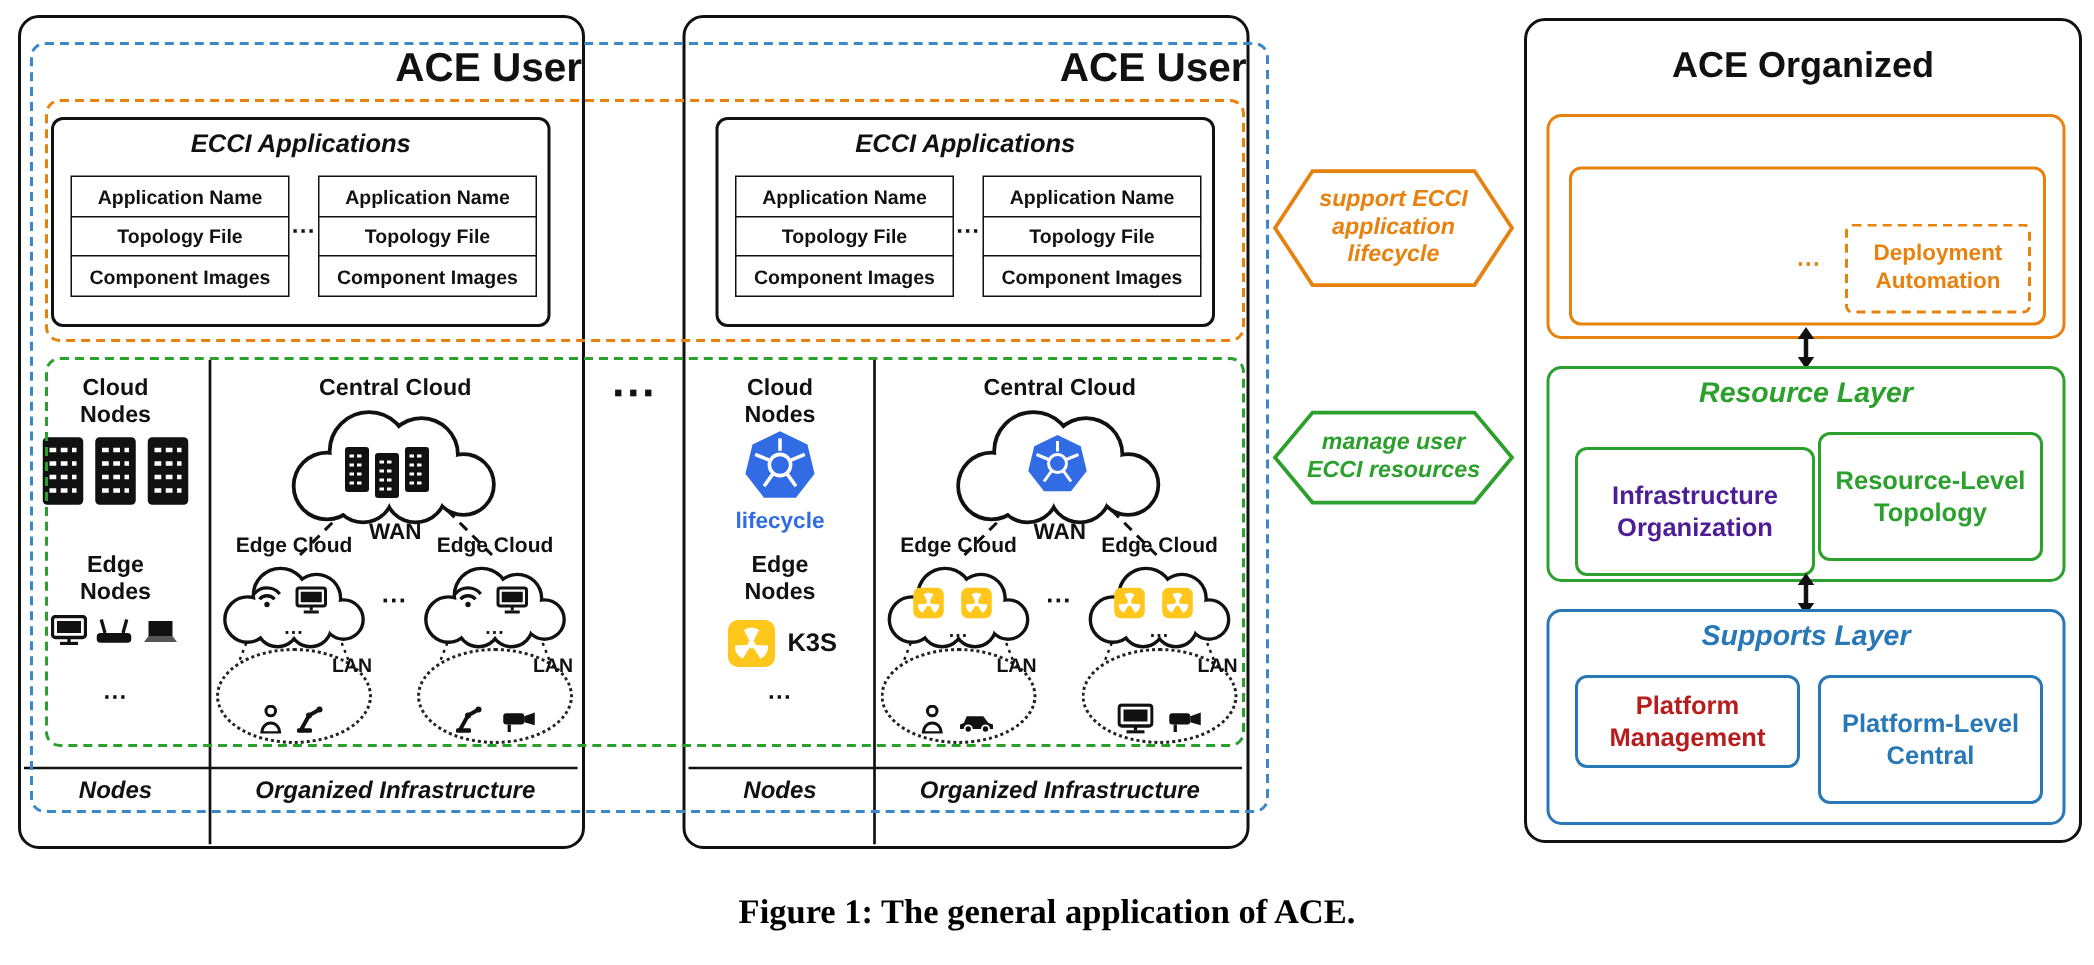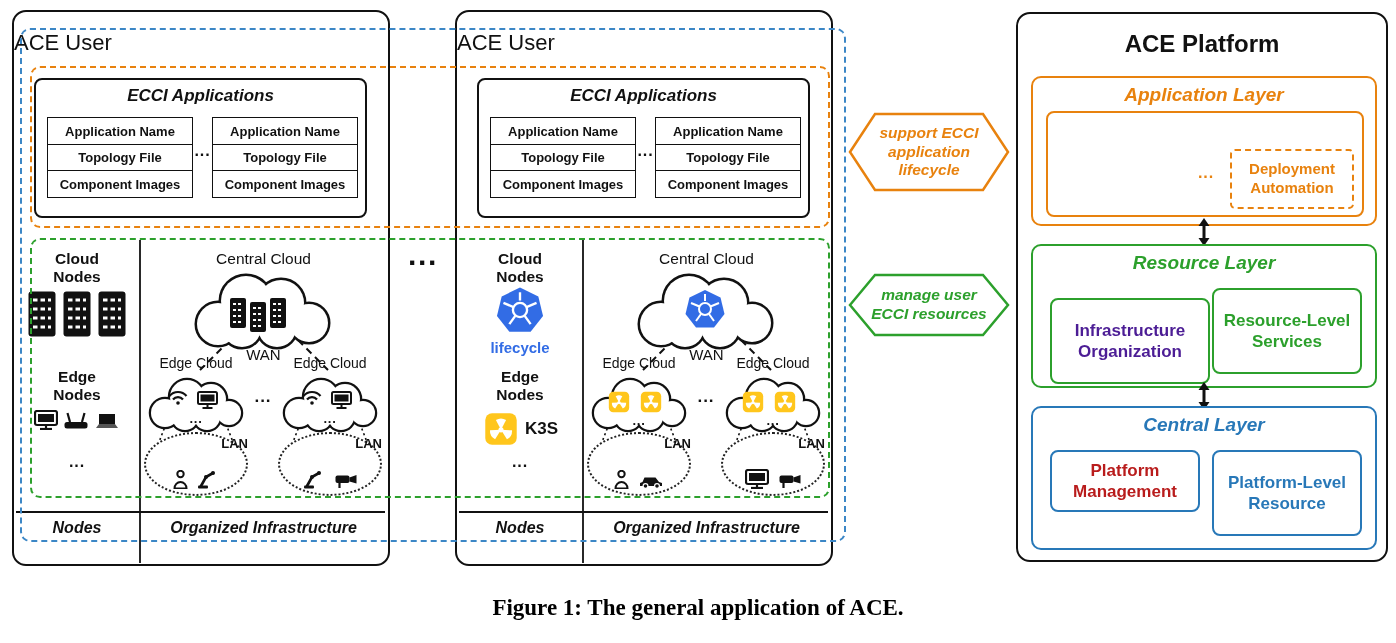--- a/index.html
+++ b/index.html
@@ -6,29 +6,29 @@
   html,body{width:1396px;height:643px}
   body{font-family:"Liberation Sans","DejaVu Sans",sans-serif;background:#fff;color:#111}
   .canvas{position:relative;width:1396px;height:643px;background:#fff;overflow:hidden}
   .abs{position:absolute}
   .preline{white-space:pre-line}
   .user-box{position:absolute;top:10px;width:378px;height:556px;border:2.5px solid #111;border-radius:14px;background:#fff}
   .infra-lines{position:absolute;left:0;top:0}
   .infra-lines .solid{stroke:#111;stroke-width:1.8}
   .infra-lines .dash{stroke:#111;stroke-width:2;stroke-dasharray:7 5}
   .infra-lines .dotline{stroke:#111;stroke-width:1.6;stroke-dasharray:2 3}
-  .user-title{position:absolute;top:18px;left:0;width:100%;text-align:left;font-size:22px;font-weight:normal}
+  .user-title{position:absolute;top:18px;left:0;width:100%;text-align:right;font-size:27px;font-weight:bold}
   .ecci-box{position:absolute;left:20px;top:66px;width:333px;height:140px;border:2px solid #111;border-radius:8px;background:#fff}
   .ecci-title{position:absolute;top:6px;left:0;width:100%;text-align:center;font-weight:bold;font-style:italic;font-size:17px}
   .app-card{position:absolute;top:37px;width:146px}
   .app-row{height:28px;border:1.5px solid #111;margin-top:-1.5px;background:#fff;display:flex;align-items:center;justify-content:center;font-weight:bold;font-size:13px;text-align:center}
   .app-card .app-row:first-child{margin-top:0}
   .dots{position:absolute;font-weight:bold;text-align:center;line-height:1}
   .col-label{position:absolute;left:0;width:126px;text-align:center;font-weight:bold;font-size:15.5px;line-height:1.18}
-  .infra-label{position:absolute;text-align:center;font-weight:normal}
+  .infra-label{position:absolute;text-align:center;font-weight:bold}
   .icon-row{position:absolute;display:flex;align-items:flex-end;justify-content:center}
   .lan{position:absolute;width:104px;height:64px}
   .lan-ellipse{position:absolute;inset:0;border:2px dotted #222;border-radius:50%}
   .lan-label{position:absolute;top:4px;left:0;width:100%;text-align:right;font-weight:bold;font-size:13px}
   .lan-icons{position:absolute;left:0;bottom:7px;width:100%;display:flex;justify-content:center;align-items:flex-end;gap:9px}
   .footer-label{position:absolute;top:507px;text-align:center;font-style:italic;font-weight:bold;font-size:16px}
   .brand-k8s{position:absolute;left:0;top:327px;width:126px;text-align:center;font-weight:bold;font-size:15px;color:#326CE5}
   .k3s-row{position:absolute;left:14px;top:400px;width:100px;display:flex;align-items:center;justify-content:center;gap:7px}
   .k3s-text{font-weight:bold;font-size:17px}
   .dashed-rect{position:absolute;border-radius:10px;pointer-events:none;z-index:5}
@@ -490,55 +490,54 @@
   </div>
   <div class="hexagon" style="left:848px;top:273px;height:64px">
     <svg width="162" height="64" viewBox="0 0 162 64">
         <polygon points="2,32 27,2 135,2 160,32 135,62 27,62" fill="#fff" stroke="#2CA02C" stroke-width="2.5"></polygon>
       </svg>
     <div class="hex-text preline" style="color:#2CA02C">manage user
 ECCI resources</div>
   </div>
 
   <div class="platform-box">
-    <div class="platform-title">ACE Platform</div>
+    <div class="platform-title">ACE Organized</div>
 
     <div class="layer" style="top:62px;height:150px;border:2.5px solid #E8820E">
-      <div class="layer-title" style="color:#E8820E">Application Layer</div>
       <div class="inner-box">
         <div class="dots" style="left:134px;top:56px;width:48px;font-size:16px;color:#E8820E">···</div>
         <div class="dashed-item preline" style="left:182px">Deployment
 Automation</div>
       </div>
     </div>
 
     <svg class="abs" style="left:178px;top:204px" width="16" height="28" viewBox="0 0 16 28">
       <line x1="8" y1="6" x2="8" y2="22" stroke="#111" stroke-width="3"></line>
       <polygon points="8,0 2.5,8 13.5,8" fill="#111"></polygon>
       <polygon points="8,28 2.5,20 13.5,20" fill="#111"></polygon>
     </svg>
 
     <div class="layer" style="top:230px;height:144px;border:2.5px solid #2CA02C">
       <div class="layer-title" style="color:#2CA02C">Resource Layer</div>
       <div class="layer-item preline" style="left:17px;top:52px;width:160px;height:86px;border:2.5px solid #2CA02C;color:#4c1d95">Infrastructure
 Organization</div>
       <div class="layer-item preline" style="left:179px;top:42px;width:150px;height:86px;border:2.5px solid #2CA02C;color:#2CA02C">Resource-Level
-Services</div>
+Topology</div>
     </div>
 
     <svg class="abs" style="left:178px;top:368px" width="16" height="28" viewBox="0 0 16 28">
       <line x1="8" y1="6" x2="8" y2="22" stroke="#111" stroke-width="3"></line>
       <polygon points="8,0 2.5,8 13.5,8" fill="#111"></polygon>
       <polygon points="8,28 2.5,20 13.5,20" fill="#111"></polygon>
     </svg>
 
     <div class="layer" style="top:392px;height:144px;border:2.5px solid #2878B8">
-      <div class="layer-title" style="color:#2878B8">Central Layer</div>
+      <div class="layer-title" style="color:#2878B8">Supports Layer</div>
       <div class="layer-item preline" style="left:17px;top:42px;width:150px;height:62px;border:2.5px solid #2878B8;color:#b91c1c">Platform
 Management</div>
       <div class="layer-item preline" style="left:179px;top:42px;width:150px;height:86px;border:2.5px solid #2878B8;color:#2878B8">Platform-Level
-Resource</div>
+Central</div>
     </div>
   </div>
 
   <div class="caption">Figure 1: The general application of ACE.</div>
 
 </div>
 
 </body></html>

